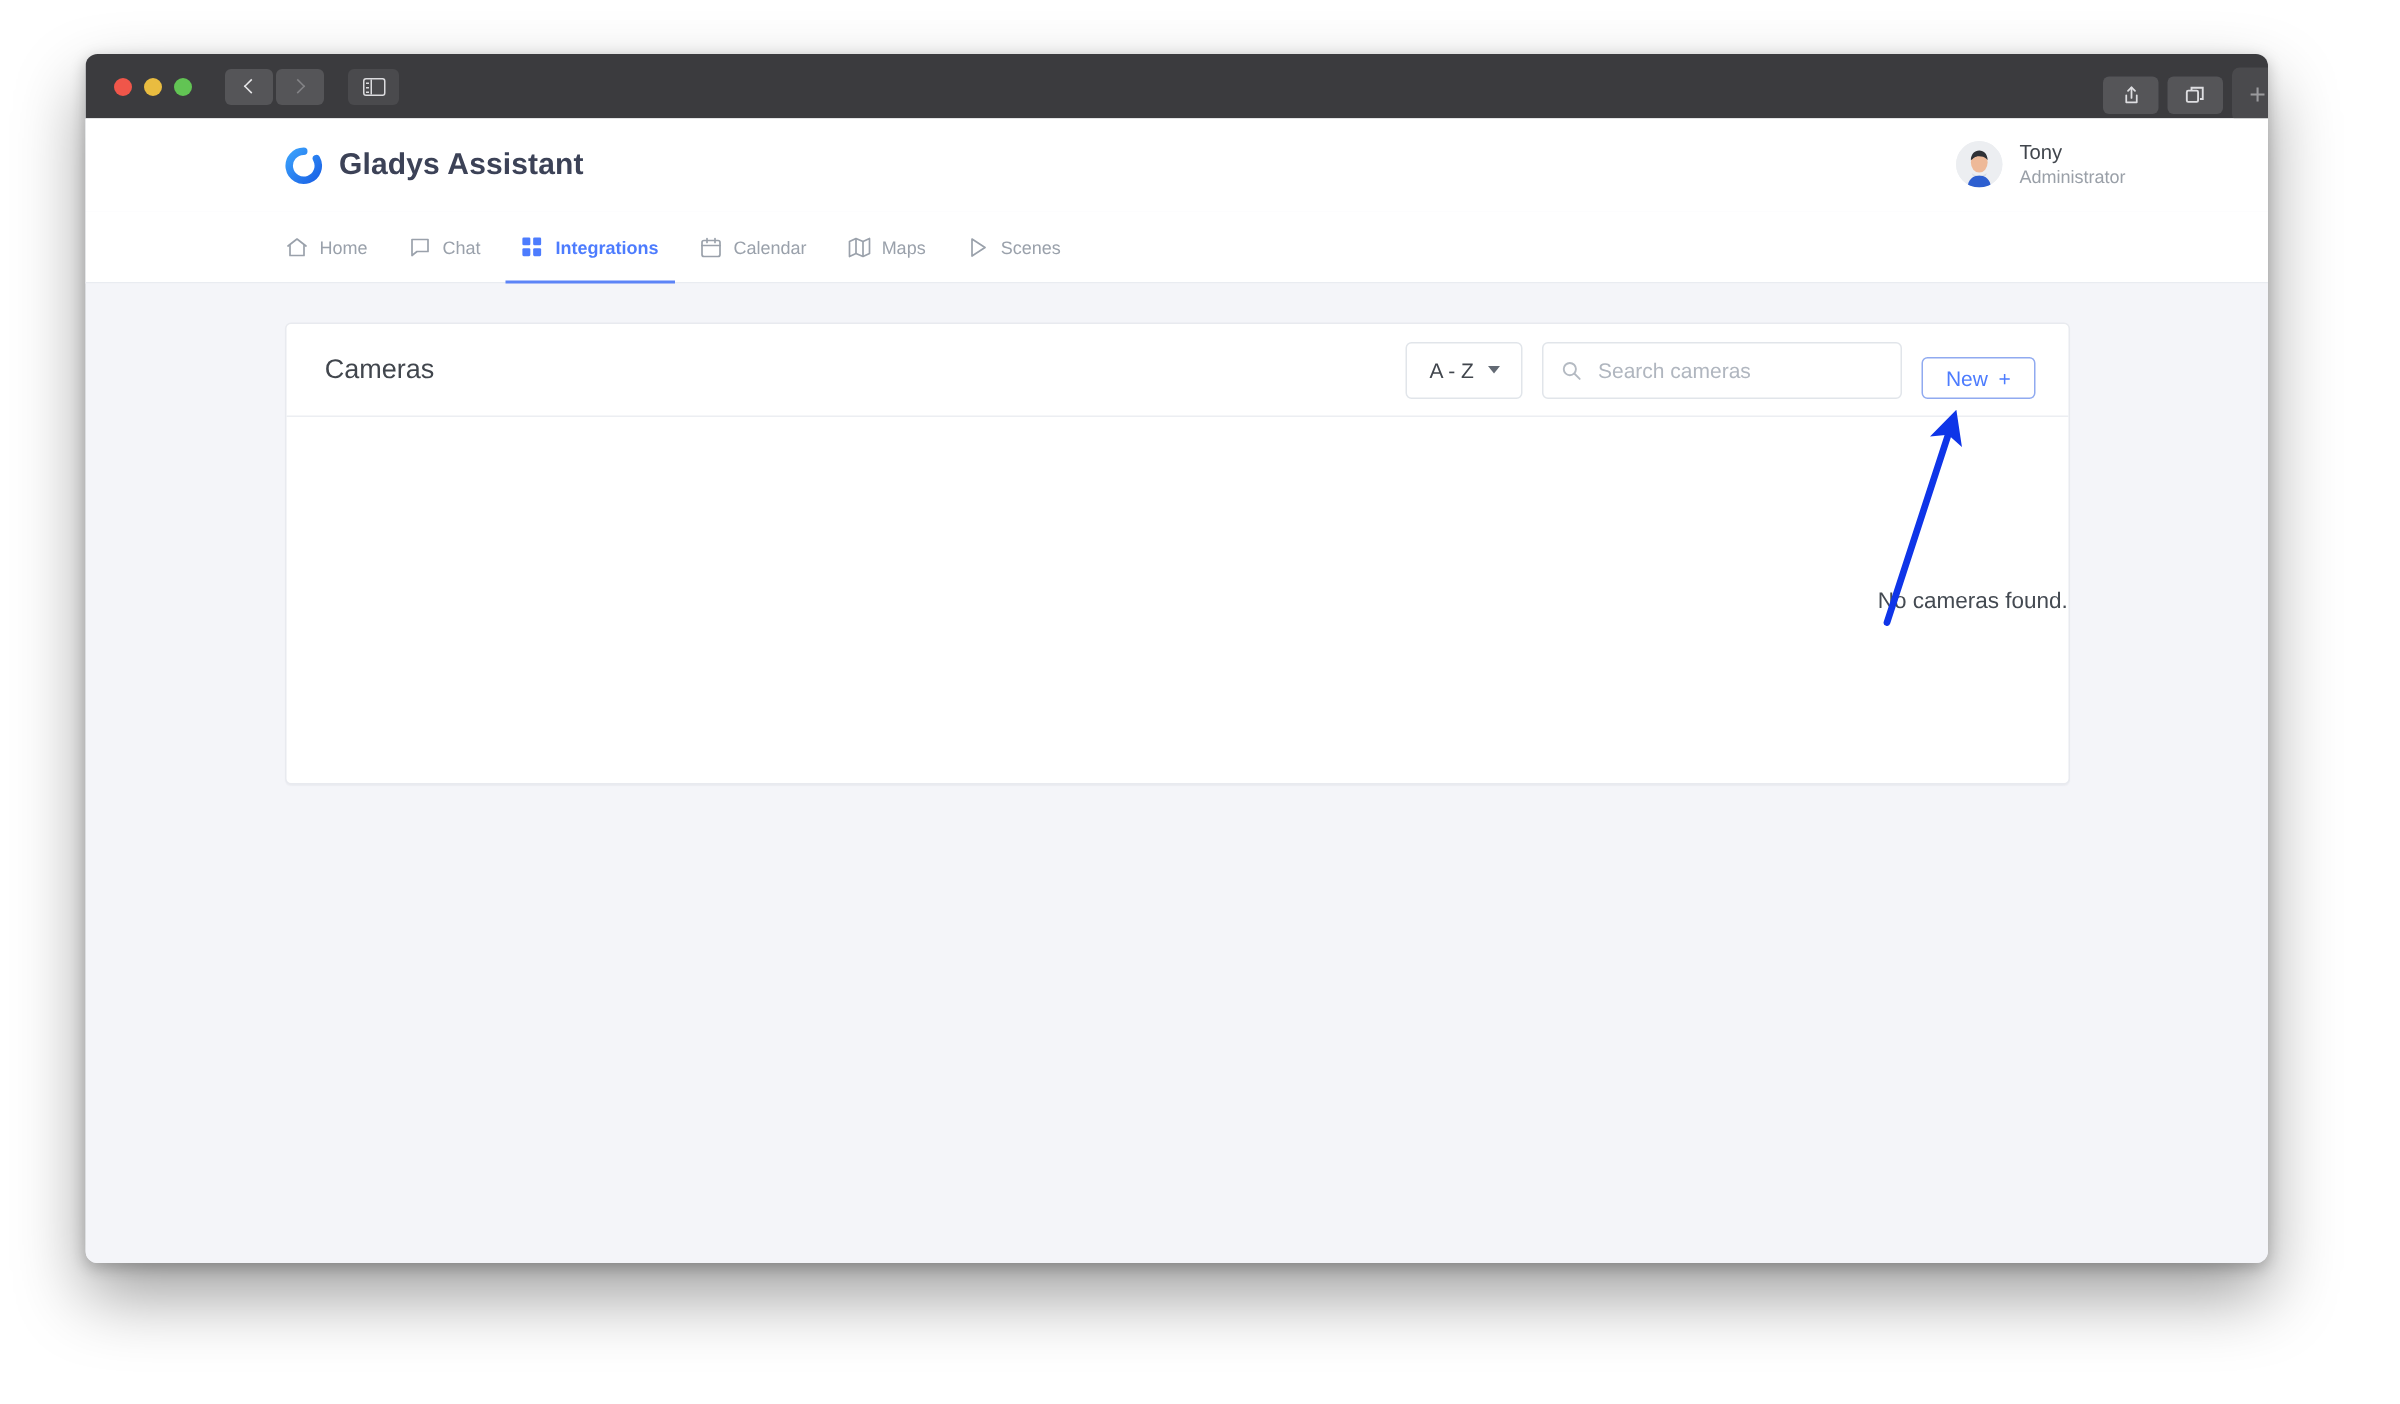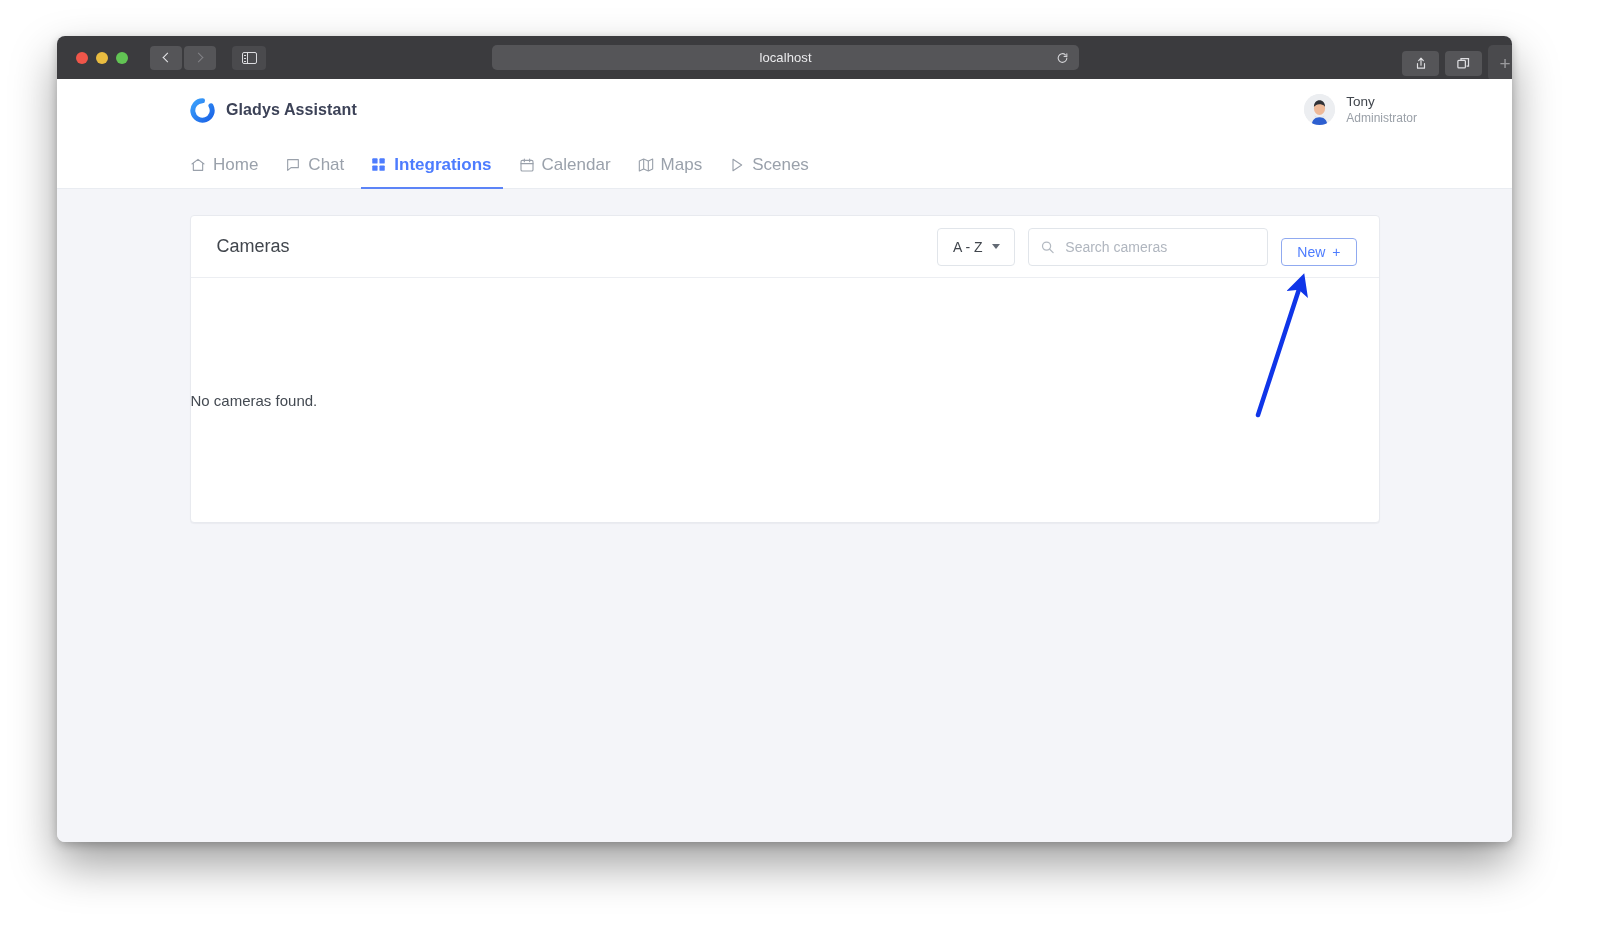--- a/index.html
+++ b/index.html
@@ -81,21 +81,21 @@
   .app { position: relative; height: 763px; background: #f4f5f9; }
 
   .app-header {
     height: 62px;
     background: #ffffff;
     display: flex; align-items: center;
     padding: 0 0 0 133px;
     position: relative;
   }
   .brand { display: flex; align-items: center; gap: 11px; }
-  .brand-name { font-size: 16px; color: #3c4257; font-weight: 600; letter-spacing: 0.1px; }
+  .brand-name { font-size: 20px; color: #3c4257; font-weight: 600; letter-spacing: 0.1px; }
 
   .user-block {
     position: absolute; right: 95px; top: 50%; transform: translateY(-50%);
     display: flex; align-items: center; gap: 11px; justify-content: center;
   }
   .avatar {
     width: 31px; height: 31px; border-radius: 50%;
     background: #eceef1; overflow: hidden; position: relative; flex: none;
   }
   .user-meta { line-height: 1.25; }
@@ -107,21 +107,21 @@
     background: #ffffff;
     border-bottom: 1px solid #e9ecf1;
     display: flex; align-items: stretch;
     padding-left: 133px;
   }
   .nav-item {
     display: flex; align-items: center; gap: 7px;
     padding: 0 0 0 0;
     margin-right: 27px;
     color: #9aa1ab;
-    font-size: 17px;
+    font-size: 12px;
     position: relative;
     cursor: pointer;
   }
   .nav-item .nav-icon { display: flex; align-items: center; width: 16px; height: 16px; }
   .nav-item.active { color: #4d7cfe; font-weight: 600; }
   .nav-item.active:after {
     content: ""; position: absolute; left: -10px; right: -11px; bottom: -1px;
     height: 2px; background: #5c84f7;
   }
 
@@ -176,21 +176,21 @@
     height: 28px; padding: 0 15px;
     border: 1px solid #90aaf0; border-radius: 4px;
     background: #fff; color: #4d7cfe; font-size: 14px;
     display: flex; align-items: center; gap: 7px;
     cursor: pointer;
     font-family: "Liberation Sans", "DejaVu Sans", sans-serif;
   }
 
   .card-body {
     height: 244px;
-    display: flex; align-items: center; justify-content: flex-start;
+    display: flex; align-items: center; justify-content: flex-end;
   }
   .empty-msg { font-size: 15px; color: #444a52; }
 
   
   .annotation { position: absolute; left: 0; top: 0; width: 1600px; height: 936px; pointer-events: none; }
 </style>
 </head>
 <body>
 
 <div class="browser-window">
@@ -208,27 +208,20 @@
       </div>
       <div class="tb-btn">
         <span class="chev right"></span>
       </div>
     </div>
 
     <div class="tb-btn flat sidebar-toggle-btn">
       <span class="sb-icon"></span>
     </div>
 
-    <div class="url-bar">
-      <span class="url-text">localhost</span>
-      <svg class="reload-icon" viewBox="0 0 24 24" fill="none" stroke="currentColor" stroke-width="2" stroke-linecap="round">
-        <path d="M20 12a8 8 0 1 1-2.6-5.9"></path>
-          <path d="M20 4v5h-5"></path>
-      </svg>
-    </div>
 
     <div class="tb-right">
       <div class="tb-btn">
         <svg width="14" height="15" viewBox="0 0 24 24" fill="none" stroke="#dedee1" stroke-width="2" stroke-linecap="round" stroke-linejoin="round">
           <path d="M12 3v12"></path>
             <path d="M8 7l4-4 4 4"></path>
             <path d="M6 12v8h12v-8"></path>
         </svg>
       </div>
       <div class="tb-btn">

